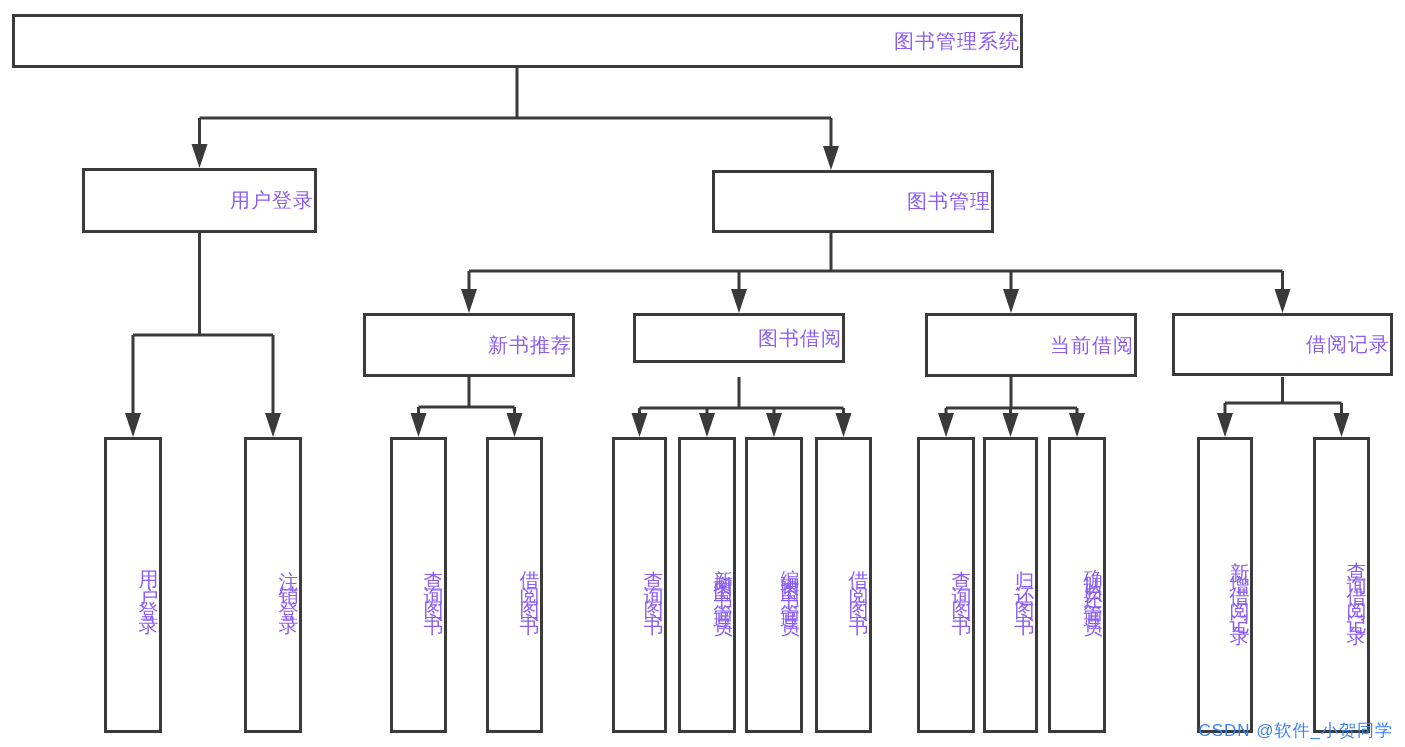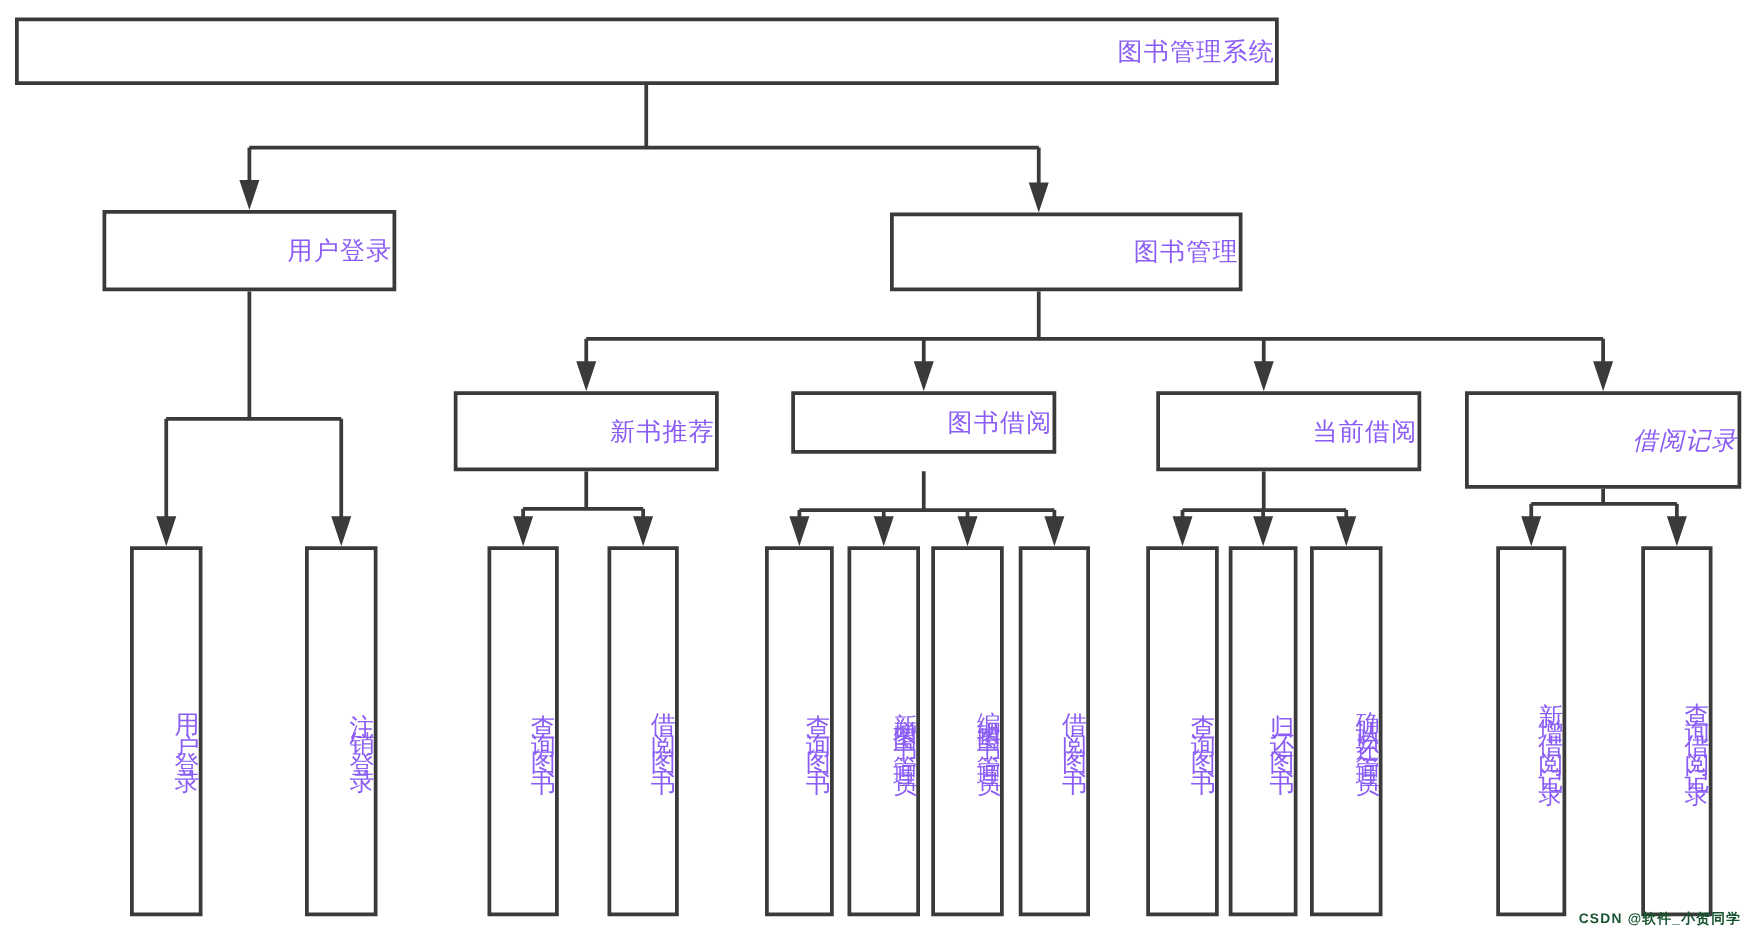--- a/index.html
+++ b/index.html
@@ -41,25 +41,24 @@
     letter-spacing: 7px;
     font-size: 19px;
   }
   .leaf .v-label.mid {
     letter-spacing: 13px;
   }
   #watermark {
     position: absolute;
     right: 12px;
     bottom: 5px;
-    color: #14532d;
-    font-size: 11px;
+    color: #3b82f6;
+    font-size: 17px;
     letter-spacing: 1px;
     z-index: 5;
-    font-weight: bold;
   }
 </style>
 </head>
 <body>
 
 <div id="canvas">
 
   <svg id="connectors" viewBox="0 0 1405 747" xmlns="http://www.w3.org/2000/svg">
     <g stroke="#3a3a3a" stroke-width="3" fill="none">
       <path d="M517 68 V118 M199.5 118 H831 M199.5 118 V148 M831 118 V150"></path>
@@ -94,21 +93,21 @@
 
   <div class="node" style="left:363px; top:313px; width:212px; height:64px;padding-left:20px;">
       <span>新书推荐</span>
     </div>
   <div class="node" style="left:633px; top:313px; width:212px; height:50px;">
       <span>图书借阅</span>
     </div>
   <div class="node" style="left:905px; top:313px; width:212px; height:64px;margin-left:20px;">
       <span>当前借阅</span>
     </div>
-  <div class="node" style="left:1172px; top:313px; width:221px; height:78px;font-style:italic;">
+  <div class="node" style="left:1172px; top:313px; width:221px; height:63px;">
       <span>借阅记录</span>
     </div>
 
   <div class="node leaf" style="left:104px; top:437px; width:58px; height:296px;">
       <span class="v-label">用户登录</span>
     </div>
   <div class="node leaf" style="left:244px; top:437px; width:58px; height:296px;">
       <span class="v-label">注销登录</span>
     </div>
 

